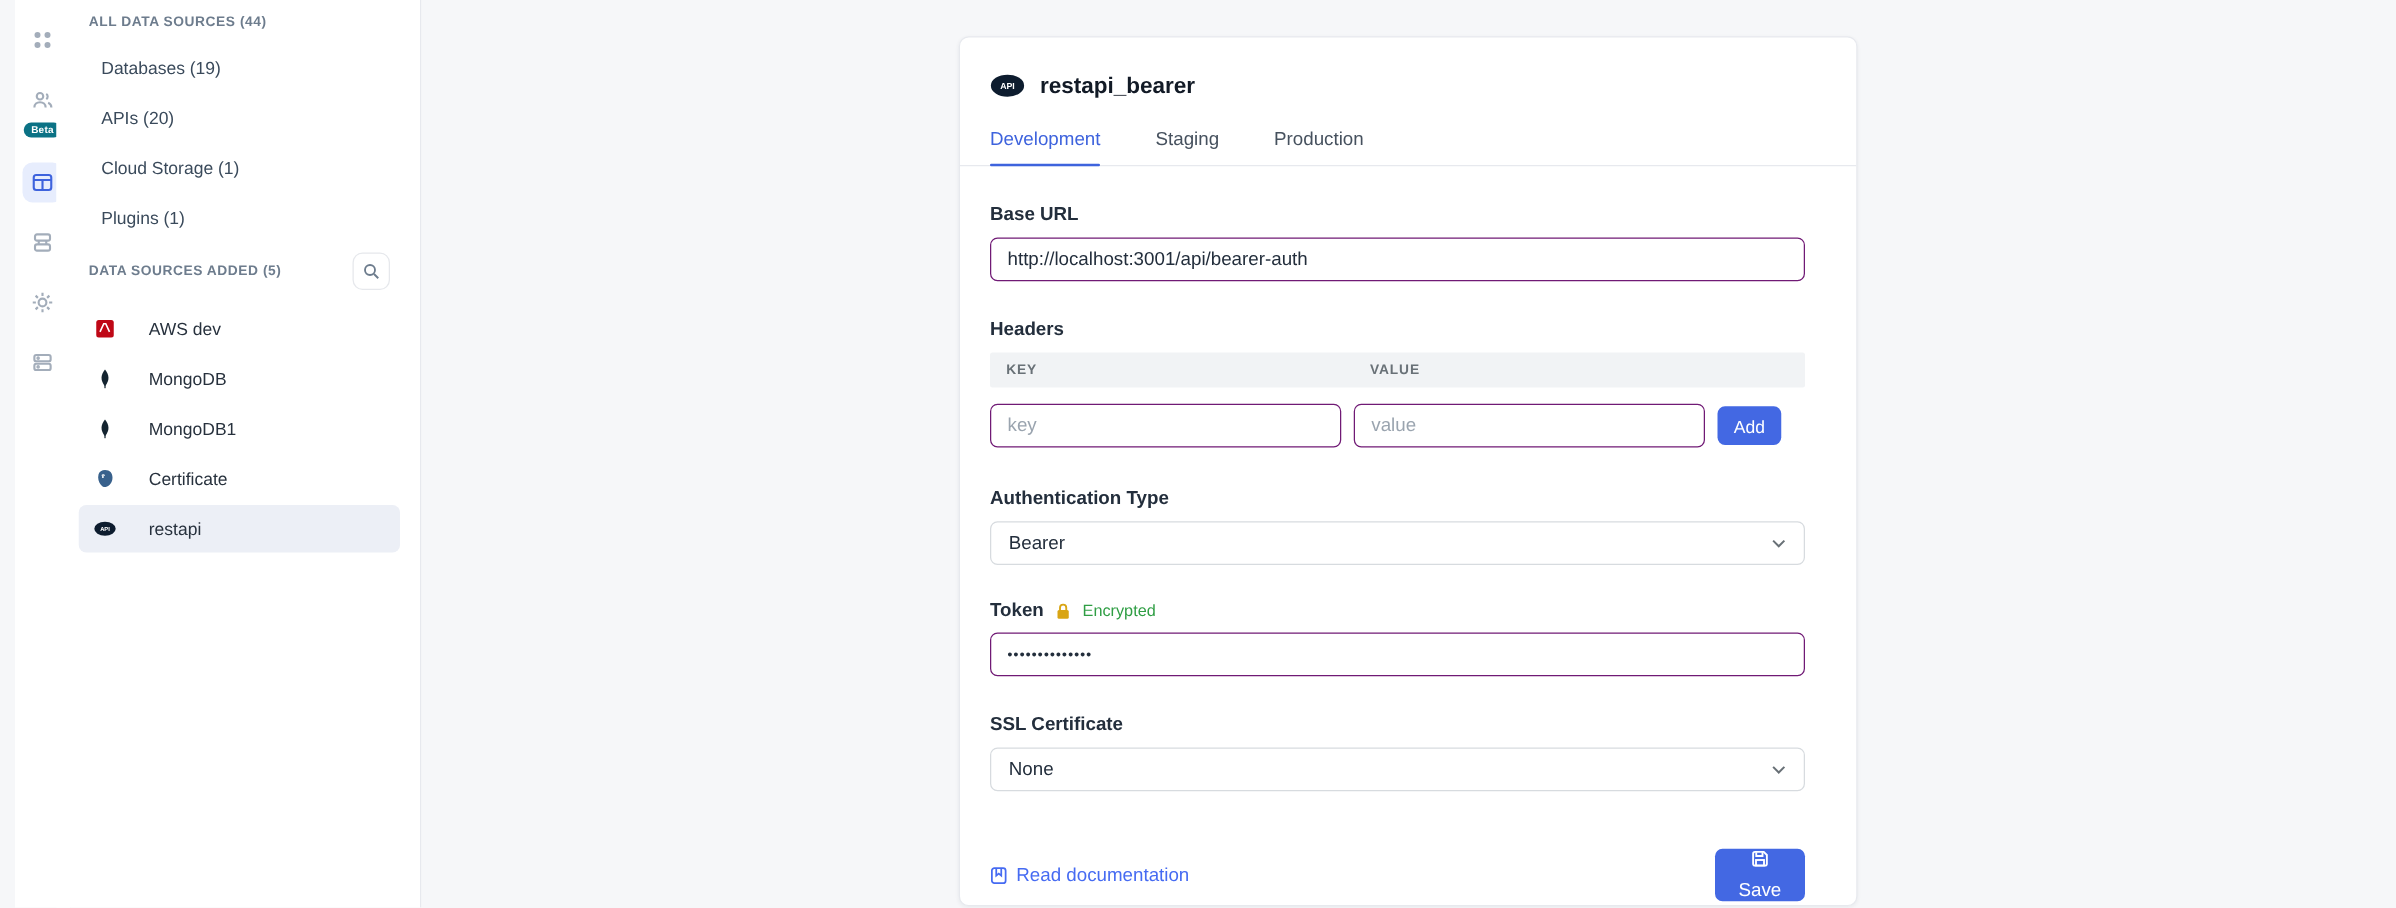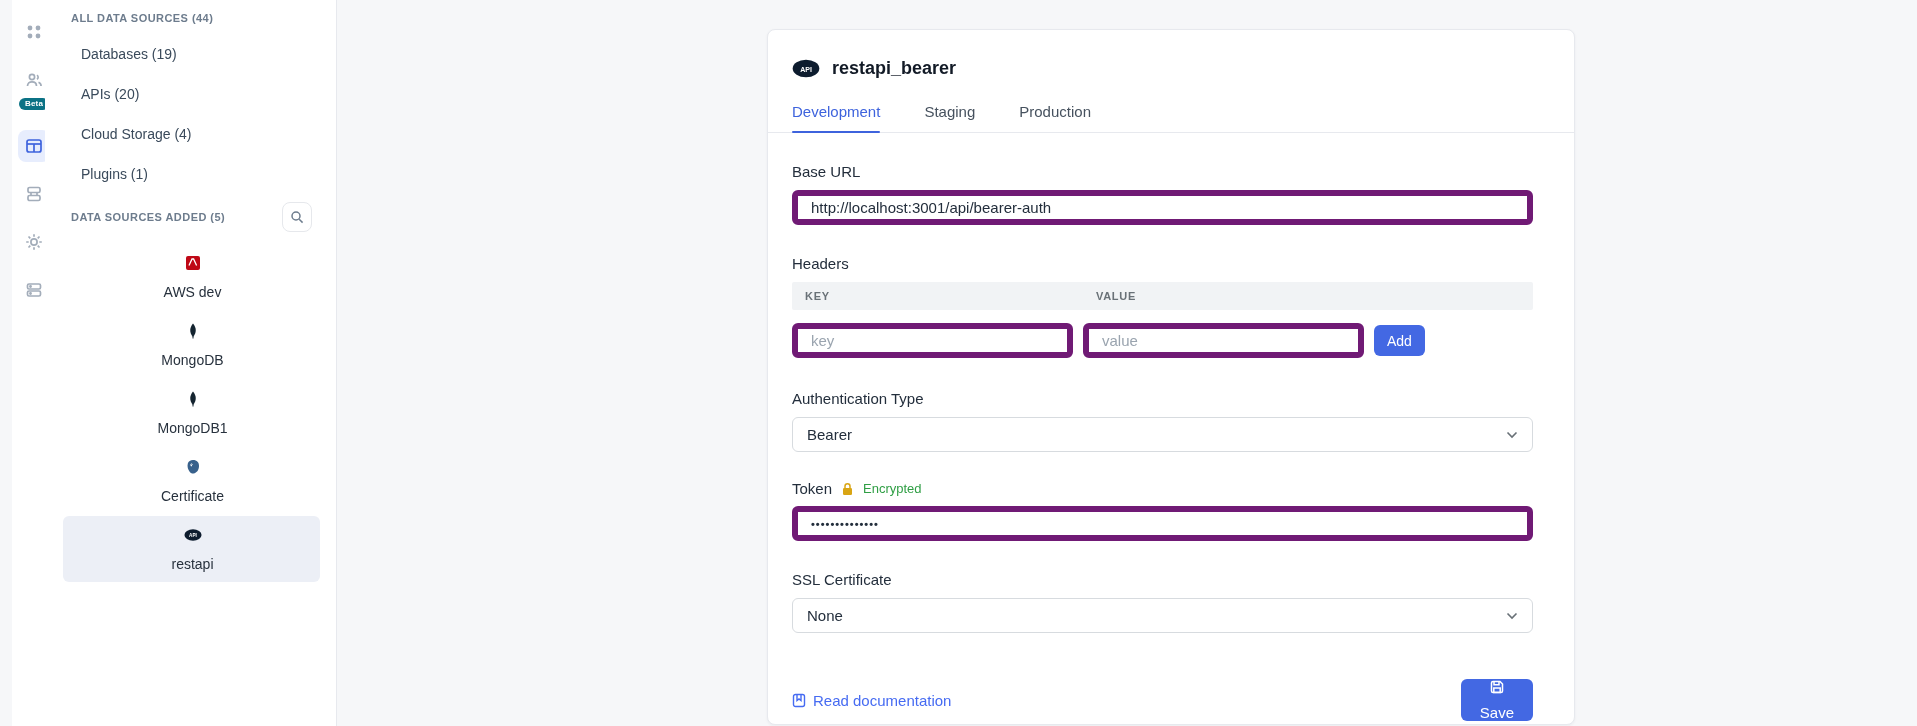--- a/index.html
+++ b/index.html
@@ -30,41 +30,41 @@
   }
   .side-section-header {
     font-size: 11px; font-weight: 700; color: #6d7c8d; letter-spacing: .45px;
     padding: 8px 16px 10px 26px; text-transform: uppercase;
     display: flex; align-items: center; justify-content: space-between;
   }
   .side-cat { padding: 12px 16px 12px 36px; font-size: 14px; color: #3a4a5b; cursor: pointer; }
   .added-header-row { display:flex; align-items:center; justify-content:space-between; padding-right: 24px; }
   .search-btn { width: 30px; height: 30px; border: 1px solid #e6e8ec; border-radius: 8px;
     background:#fff; display:flex; align-items:center; justify-content:center; cursor:pointer; }
-  .side-src { display:flex; align-items:center; gap: 12px; margin: 2px 16px 2px 18px;
-    padding: 10px 10px 10px 12px; border-radius: 6px; font-size: 14px; color: #27313d; cursor: pointer; flex-direction: column; }
+  .side-src { display:flex; align-items:center; gap: 26px; margin: 2px 16px 2px 18px;
+    padding: 10px 10px 10px 12px; border-radius: 6px; font-size: 14px; color: #27313d; cursor: pointer; }
   .side-src.selected { background: #eceff6; }
   .src-icon { width: 18px; height: 18px; display:flex; align-items:center; justify-content:center; flex: none; }
   
   .main { position: absolute; left: 338px; top: 0; right: 0; bottom: 0; background: #f6f7f9; }
   .card {
-    position: absolute; left: 429px; top: 29px; width: 808px; height: 696px;
+    position: absolute; left: 429px; top: 29px; width: 719px; height: 696px;
     background: #ffffff; border: 1px solid #e7e9ee; border-radius: 8px;
     box-shadow: 0 1px 3px rgba(20,30,60,.05);
   }
   .card-header { display:flex; align-items:center; gap: 12px; padding: 28px 24px 0 24px; }
   .card-title { font-size: 18px; font-weight: 600; color: #121a26; }
   .tabs { display:flex; gap: 44px; padding: 0 24px; margin-top: 24px; border-bottom: 1px solid #e7e9ee; }
   .tab { font-size: 15px; color: #46515e; padding-bottom: 12px; cursor: pointer; position: relative; }
   .tab.active { color: #3E63DD; font-weight: 500; }
   .tab.active::after { content:""; position:absolute; left:0; right:0; bottom:-1px; height:2px; background:#3E63DD; border-radius:1px; }
   .card-body { padding: 30px 41px 0 24px; }
-  .field-label { font-size: 15px; font-weight: 400; color: #232e3c; margin-bottom: 10px; }
+  .field-label { font-size: 15px; font-weight: 700; color: #232e3c; margin-bottom: 10px; }
   .text-input {
-    width: 100%; height: 35px; border: 6px solid #701a75; border-radius: 6px;
+    width: 100%; height: 35px; border: 1px solid #701a75; border-radius: 6px;
     padding: 0 13px; font-size: 15px; color: #232e3c; background: #fff; outline: none;
     font-family: "Liberation Sans", sans-serif;
   }
   .text-input::placeholder { color: #9aa4af; }
   .section-gap { margin-top: 30px; }
   .kv-header { display: flex; background: #f1f3f5; height: 28px; align-items: center;
     border-radius: 2px; margin-bottom: 13px; }
   .kv-header span { font-size: 11px; font-weight: 700; color: #697177; letter-spacing: .7px; }
   .kv-key-col { width: 291px; padding-left: 13px; }
   .kv-val-col { padding-left: 13px; }
@@ -156,21 +156,21 @@
     </span>
   </div>
 </div>
 
 <div class="sidebar">
   <div class="side-section-header">
     <span>ALL DATA SOURCES (44)</span>
   </div>
   <div class="side-cat">Databases (19)</div>
   <div class="side-cat">APIs (20)</div>
-  <div class="side-cat">Cloud Storage (4)</div>
+  <div class="side-cat">Cloud Storage (1)</div>
   <div class="side-cat">Plugins (1)</div>
 
   <div class="side-section-header added-header-row">
     <span>DATA SOURCES ADDED (5)</span>
     <button class="search-btn">
       <span>
         <svg width="14" height="14" viewBox="0 0 14 14" fill="none" stroke="#6d7c8d" stroke-width="1.5">
           <circle cx="6" cy="6" r="4"></circle>
             <path d="M9.2 9.2L12.6 12.6"></path>
         </svg>

